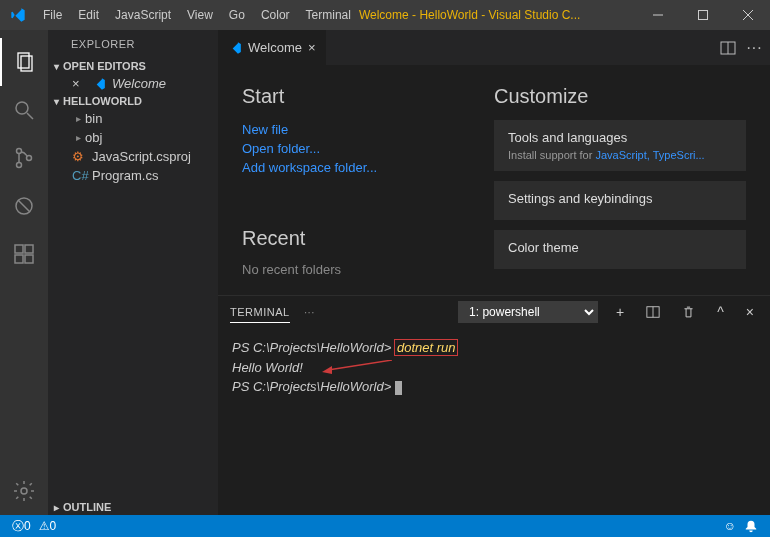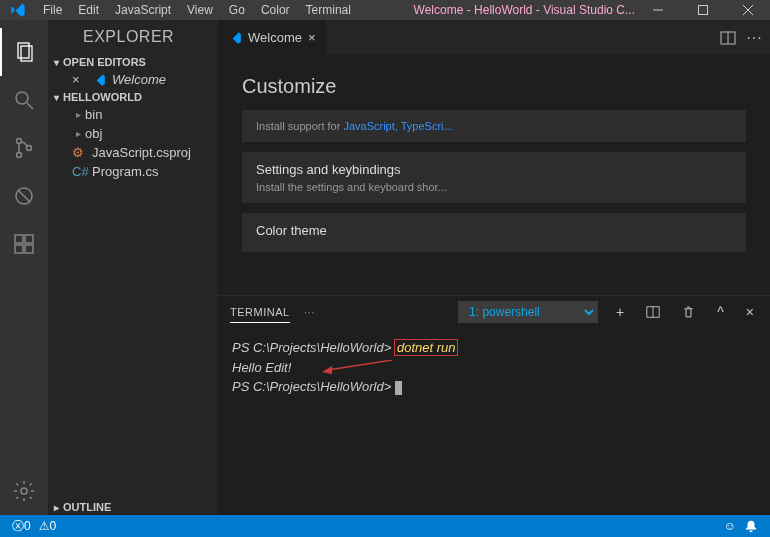--- a/index.html
+++ b/index.html
@@ -1,34 +1,34 @@
 <!DOCTYPE html>
 <html><head>
 <meta charset="utf-8">
 <style>
 * { margin: 0; padding: 0; box-sizing: border-box; font-family: "Segoe UI", sans-serif; }
 body { background: #1e1e1e; color: #cccccc; width: 770px; height: 537px; overflow: hidden; display: flex; flex-direction: column; }
 
-.titlebar { height: 20px; background: #3c3c3c; display: flex; align-items: center; font-size: 12px; color: #cccccc; }
+.titlebar { height: 30px; background: #3c3c3c; display: flex; align-items: center; font-size: 12px; color: #cccccc; }
 .titlebar .logo { width: 35px; display: flex; align-items: center; justify-content: center; }
 .titlebar .menu { display: flex; }
 .titlebar .menu span { padding: 0 8px; cursor: default; }
-.titlebar .title { flex: 1; text-align: right; color: #f9a8d4; }
+.titlebar .title { flex: 1; text-align: left; color: #eab308; }
 .titlebar .winbtns { display: flex; }
 .titlebar .winbtns div { width: 45px; height: 30px; display: flex; align-items: center; justify-content: center; }
 
 .main { flex: 1; display: flex; min-height: 0; }
 
 .activitybar { width: 48px; background: #333333; display: flex; flex-direction: column; align-items: center; padding-top: 8px; }
 .activitybar .aicon { width: 48px; height: 48px; display: flex; align-items: center; justify-content: center; color: #858585; }
 .activitybar .aicon.active { color: #fff; border-left: 2px solid #fff; }
 .activitybar .spacer { flex: 1; }
 
 .sidebar { width: 170px; background: #252526; display: flex; flex-direction: column; font-size: 13px; }
-.sidebar .header { padding: 8px 11px; font-size: 16px; color: #bbbbbb; letter-spacing: 0.5px; margin-left: 24px; }
+.sidebar .header { padding: 8px 23px; font-size: 11px; color: #bbbbbb; letter-spacing: 0.5px; }
 .sidebar .section { padding: 2px 6px; font-size: 11px; font-weight: bold; color: #cccccc; display: flex; align-items: center; }
 .sidebar .section .chev { margin-right: 4px; font-size: 10px; }
 .sidebar .item { padding: 2px 10px 2px 24px; display: flex; align-items: center; font-size: 13px; color: #cccccc; }
 .sidebar .item .icon { width: 16px; margin-right: 4px; display: inline-flex; }
 .sidebar .item.welcome { font-style: italic; }
 .sidebar .item.folder { padding-left: 28px; }
 .sidebar .outline { margin-top: auto; }
 
 .editor { flex: 1; display: flex; flex-direction: column; background: #1e1e1e; min-width: 0; }
 .tabbar { height: 35px; background: #252526; display: flex; align-items: stretch; }
@@ -44,21 +44,21 @@
 .card { background: #2d2d2d; padding: 10px 14px; margin-bottom: 10px; }
 .card .ctitle { color: #ddd; font-size: 13px; margin-bottom: 4px; }
 .card .cdesc { color: #999; font-size: 11px; }
 .card .cdesc .lnk { color: #3794ff; }
 
 .panel { height: 220px; border-top: 1px solid #2d2d2d; background: #1e1e1e; display: flex; flex-direction: column; }
 .panelhdr { display: flex; align-items: center; height: 32px; padding: 0 12px; font-size: 11px; color: #ccc; gap: 14px; }
 .panelhdr .ptab { padding: 4px 0; border-bottom: 1px solid #fff; letter-spacing: 0.5px; }
 .panelhdr .dots { color: #888; }
 .panelhdr .pspacer { flex: 1; }
-.panelhdr select { background: #3c3c3c; border: 1px solid #3c3c3c; color: #0ea5e9; font-size: 12px; padding: 2px 6px; width: 140px; }
+.panelhdr select { background: #3c3c3c; border: 1px solid #3c3c3c; color: #ffffff; font-size: 12px; padding: 2px 6px; width: 140px; }
 .panelhdr .picon { color: #ccc; padding: 0 4px; font-size: 14px; }
 
 .terminal { flex: 1; padding: 10px 14px; font-family: Consolas, monospace; font-size: 13px; line-height: 1.5; color: #ccc; font-style: italic; }
 .terminal .cmd { color: #ffd866; outline: 1px solid #cc3b3b; padding: 0 2px; }
 .terminal .cursor { display: inline-block; width: 7px; height: 14px; background: #aaa; vertical-align: middle; }
 
 .statusbar { height: 22px; background: #007acc; color: #fff; display: flex; align-items: center; font-size: 12px; padding: 0 8px; }
 .statusbar .sspacer { flex: 1; }
 .statusbar .sicon { padding: 0 4px; display: flex; align-items: center; }
 
@@ -208,27 +208,35 @@
               <rect x="1" y="2" width="14" height="12"></rect>
               <line x1="8" y1="2" x2="8" y2="14"></line>
             </svg>
           </span>
         <span>···</span>
       </div>
     </div>
 
     <div class="content">
       <div class="col">
+        <h2>Start</h2>
+        <div class="link">New file</div>
+        <div class="link">Open folder...</div>
+        <div class="link">Add workspace folder...</div>
+        <h2 style="margin-top:50px">Recent</h2>
+        <div class="muted">No recent folders</div>
+      </div>
+      <div class="col">
         <h2>Customize</h2>
         <div class="card">
+          <div class="ctitle">Tools and languages</div>
           <div class="cdesc"><span>Install support for </span><span class="lnk">JavaScript, TypeScri...</span></div>
         </div>
         <div class="card">
           <div class="ctitle">Settings and keybindings</div>
-          <div class="cdesc">Install the settings and keyboard shor...</div>
         </div>
         <div class="card">
           <div class="ctitle">Color theme</div>
         </div>
       </div>
     </div>
 
     <div class="panel">
       <div class="panelhdr">
         <span class="ptab">TERMINAL</span>
@@ -246,21 +254,21 @@
             <svg width="13" height="14" viewBox="0 0 16 16" fill="none" stroke="currentColor" stroke-width="1.2">
               <path d="M3 4h10M5 4v10h6V4M6 2h4"></path>
             </svg>
           </span>
         <span class="picon">^</span>
         <span class="picon">×</span>
       </div>
       <div class="terminal">
         <div><span>PS C:\Projects\HelloWorld&gt;</span> <span class="cmd">dotnet run</span></div>
         <div style="position:relative">
-          <span>Hello Edit!</span>
+          <span>Hello World!</span>
           <svg style="position:absolute;left:90px;top:2px" width="70" height="14">
               <line x1="70" y1="0" x2="6" y2="10" stroke="#cc3b3b" stroke-width="1.4"></line>
               <polygon points="0,12 10,6 10,14" fill="#cc3b3b"></polygon>
             </svg>
         </div>
         <div><span>PS C:\Projects\HelloWorld&gt;</span> <span class="cursor"></span></div>
       </div>
     </div>
   </div>
 </div>

